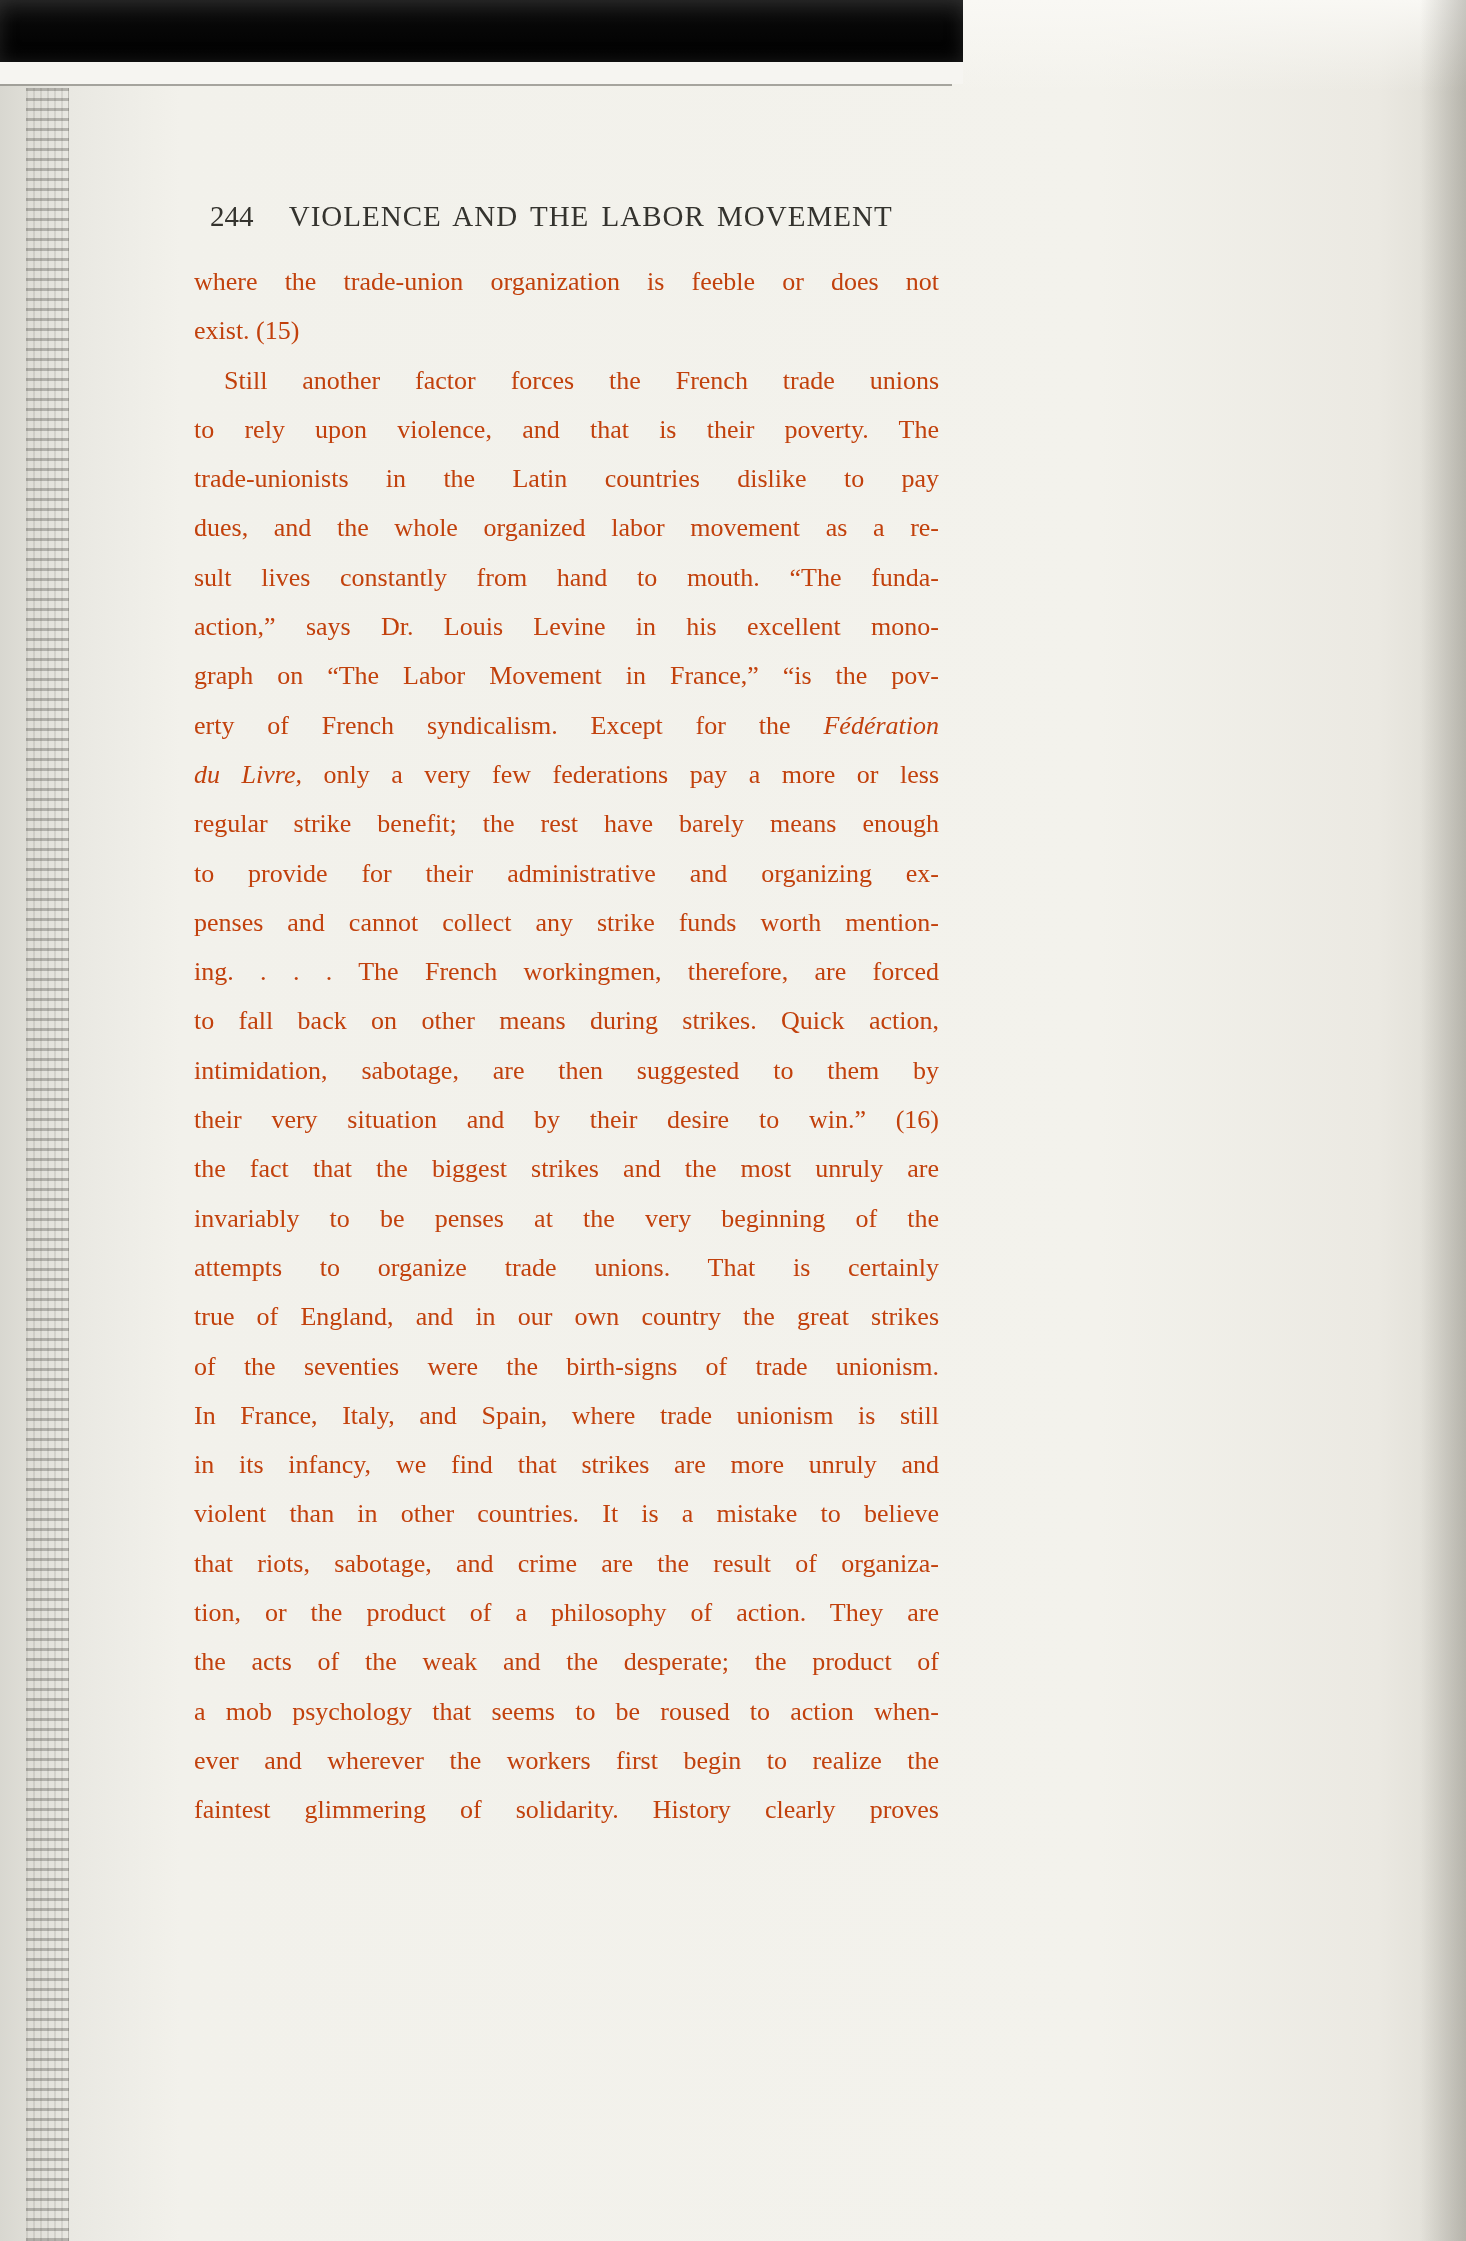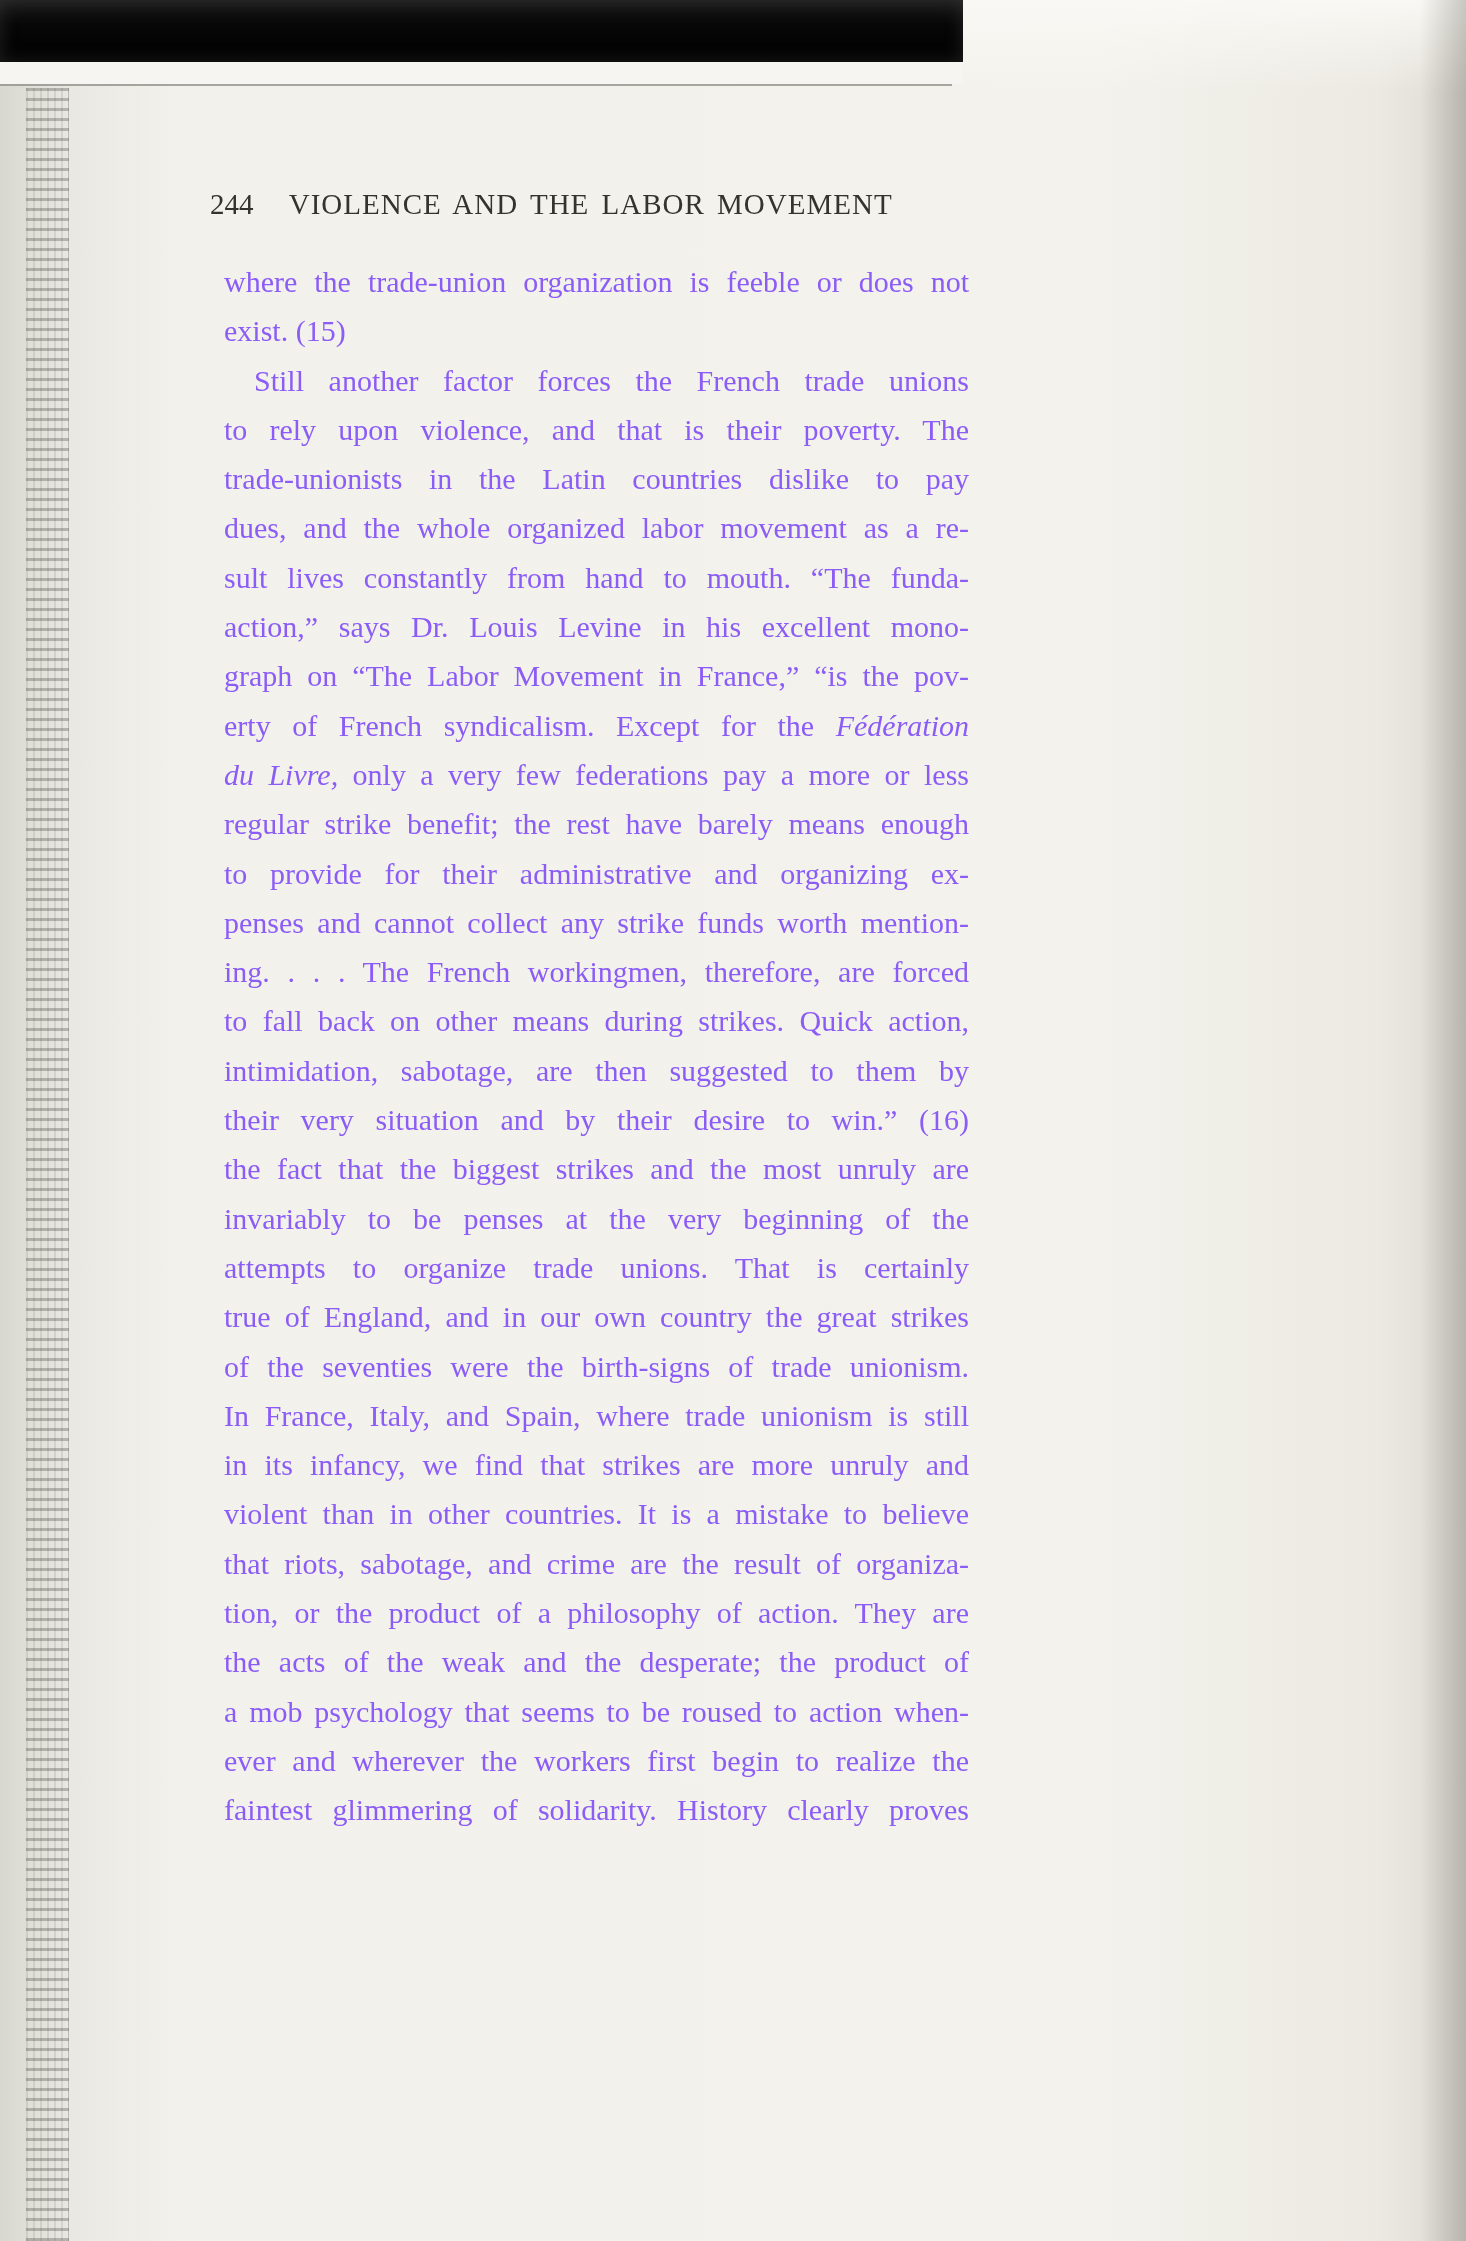--- a/index.html
+++ b/index.html
@@ -50,36 +50,36 @@
     border-right: 1px solid rgba(110,108,100,0.25);
   }
   .right-shade {
     position: absolute; right: 0; top: 0; bottom: 0;
     width: 46px;
     background: linear-gradient(90deg, rgba(120,118,108,0), rgba(110,108,98,0.35));
   }
 
   
   .header {
-    position: absolute; left: 210px; top: 188px; width: 745px;
+    position: absolute; left: 210px; top: 200px; width: 745px;
     font-size: 29px; color: #34332e;
     white-space: nowrap;
   }
   .header .page-num { display: inline-block; }
   .header .title {
     display: inline-block;
     margin-left: 28px;
     letter-spacing: 1px;
     word-spacing: 4px;
   }
 
   .body-text {
-    position: absolute; left: 224px; top: 257px; width: 745px;
-    font-size: 30px;
-    color: #8b5cf6;
+    position: absolute; left: 194px; top: 257px; width: 745px;
+    font-size: 26px;
+    color: #c2410c;
   }
   .line {
     height: 49.3px;
     line-height: 49.3px;
     text-align: justify;
     text-align-last: justify;
     overflow: visible;
   }
   .line.indent { text-indent: 30px; font-family: Liberation Serif, serif; }
   .line.no-justify { text-align: center; text-align-last: left; }

